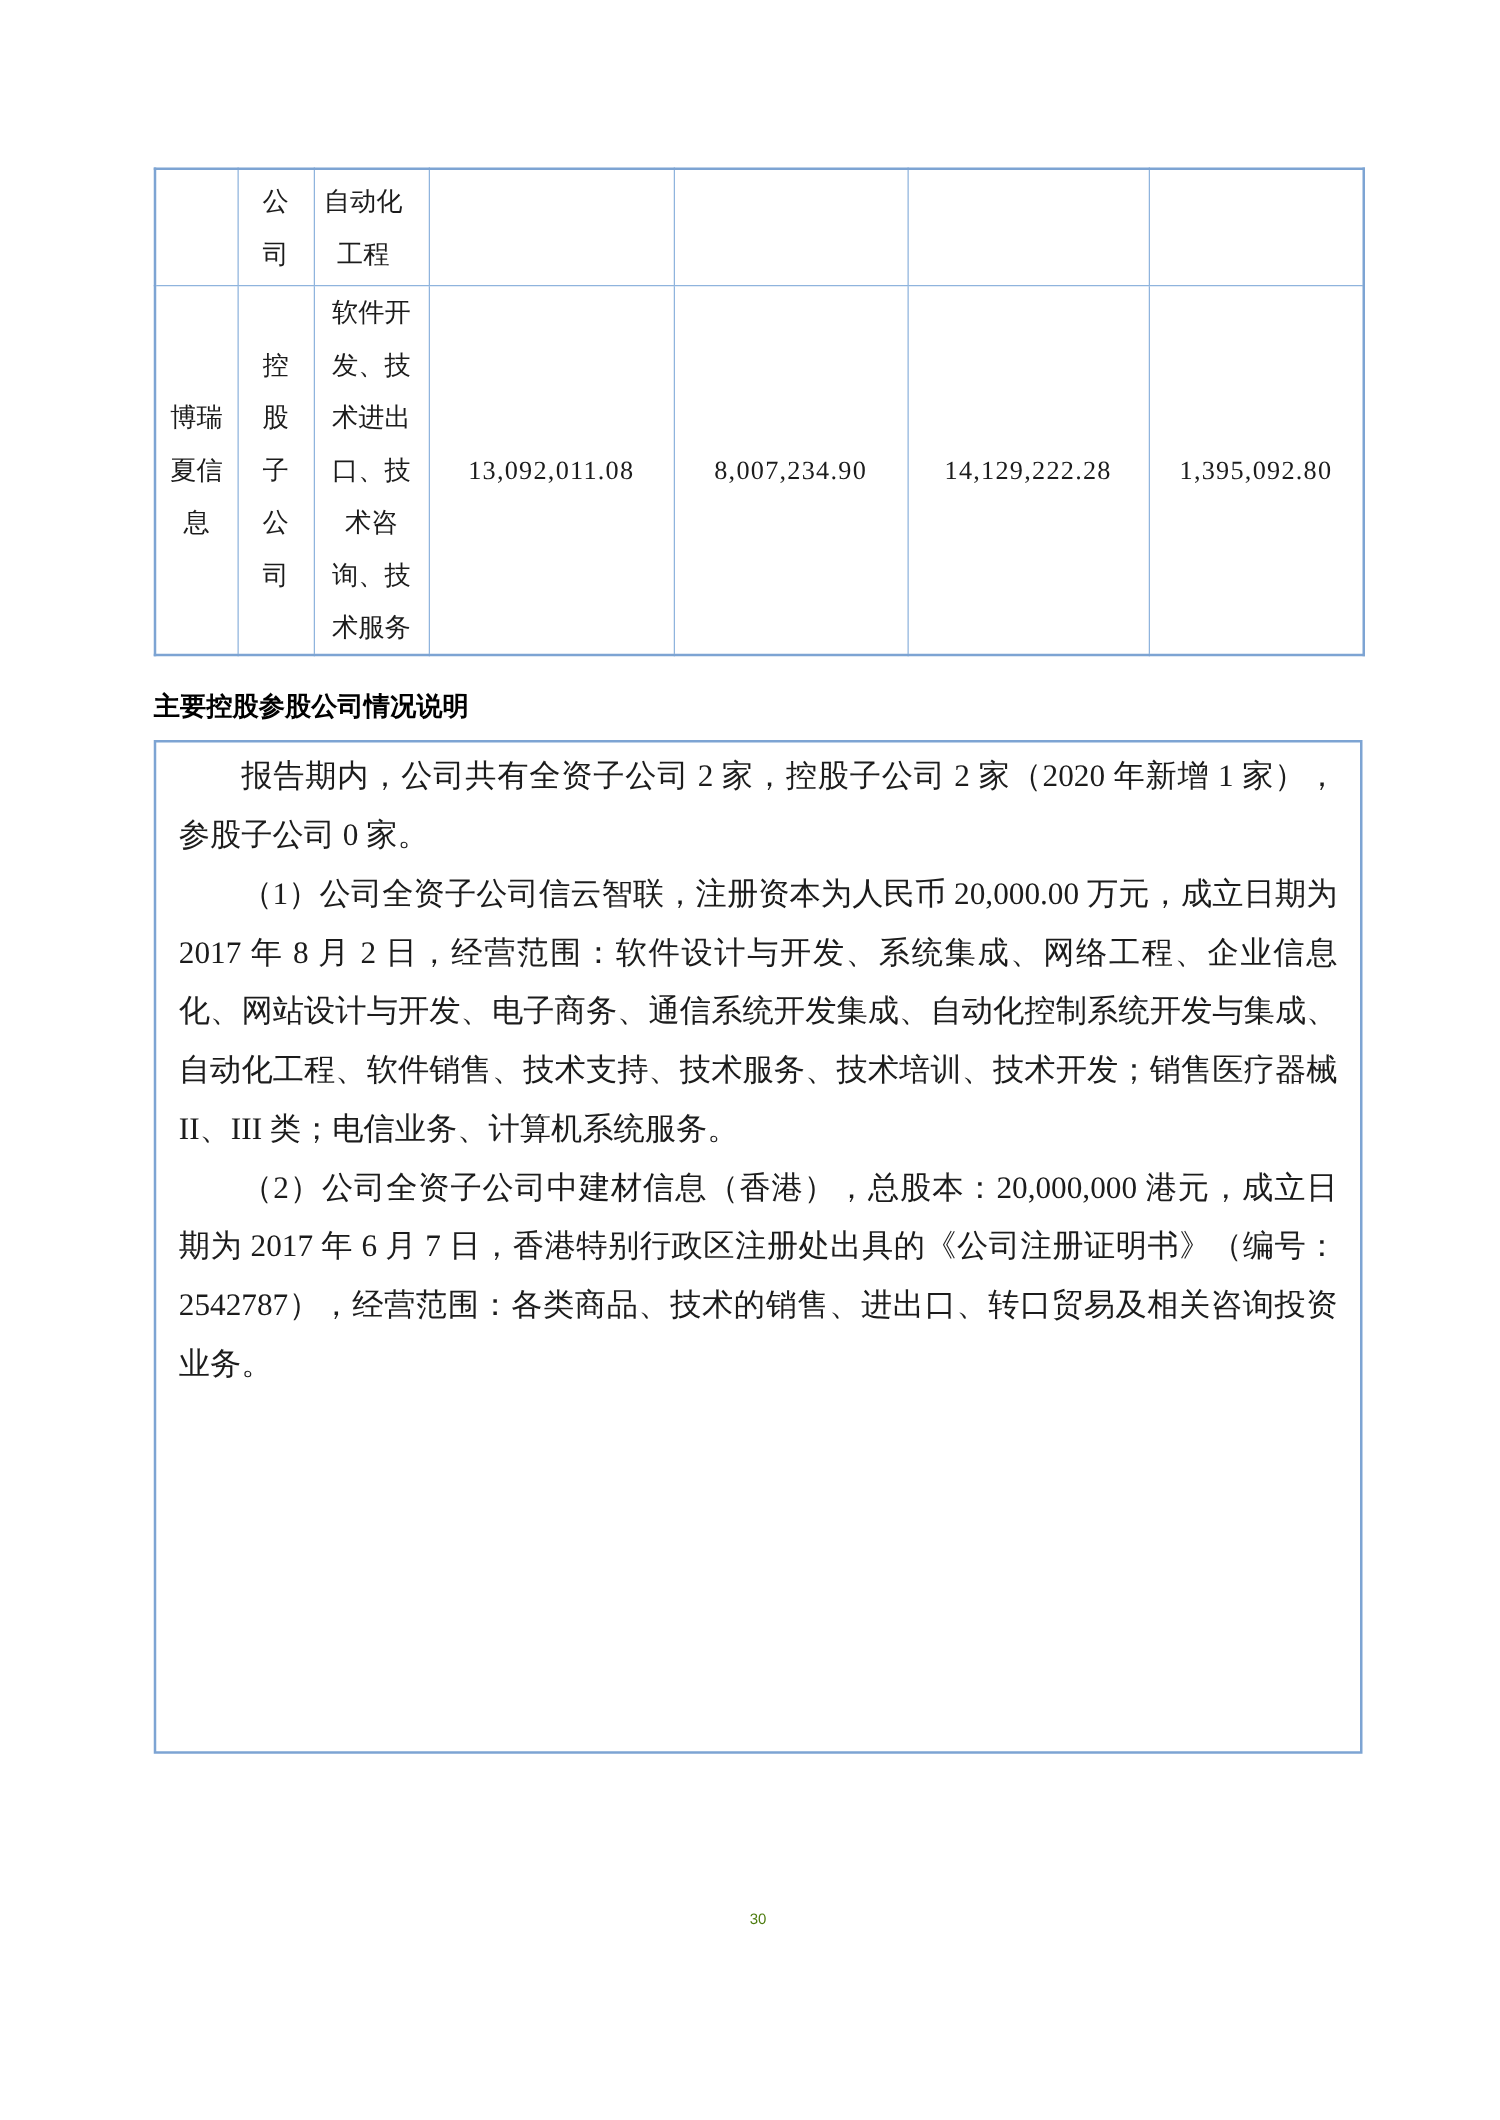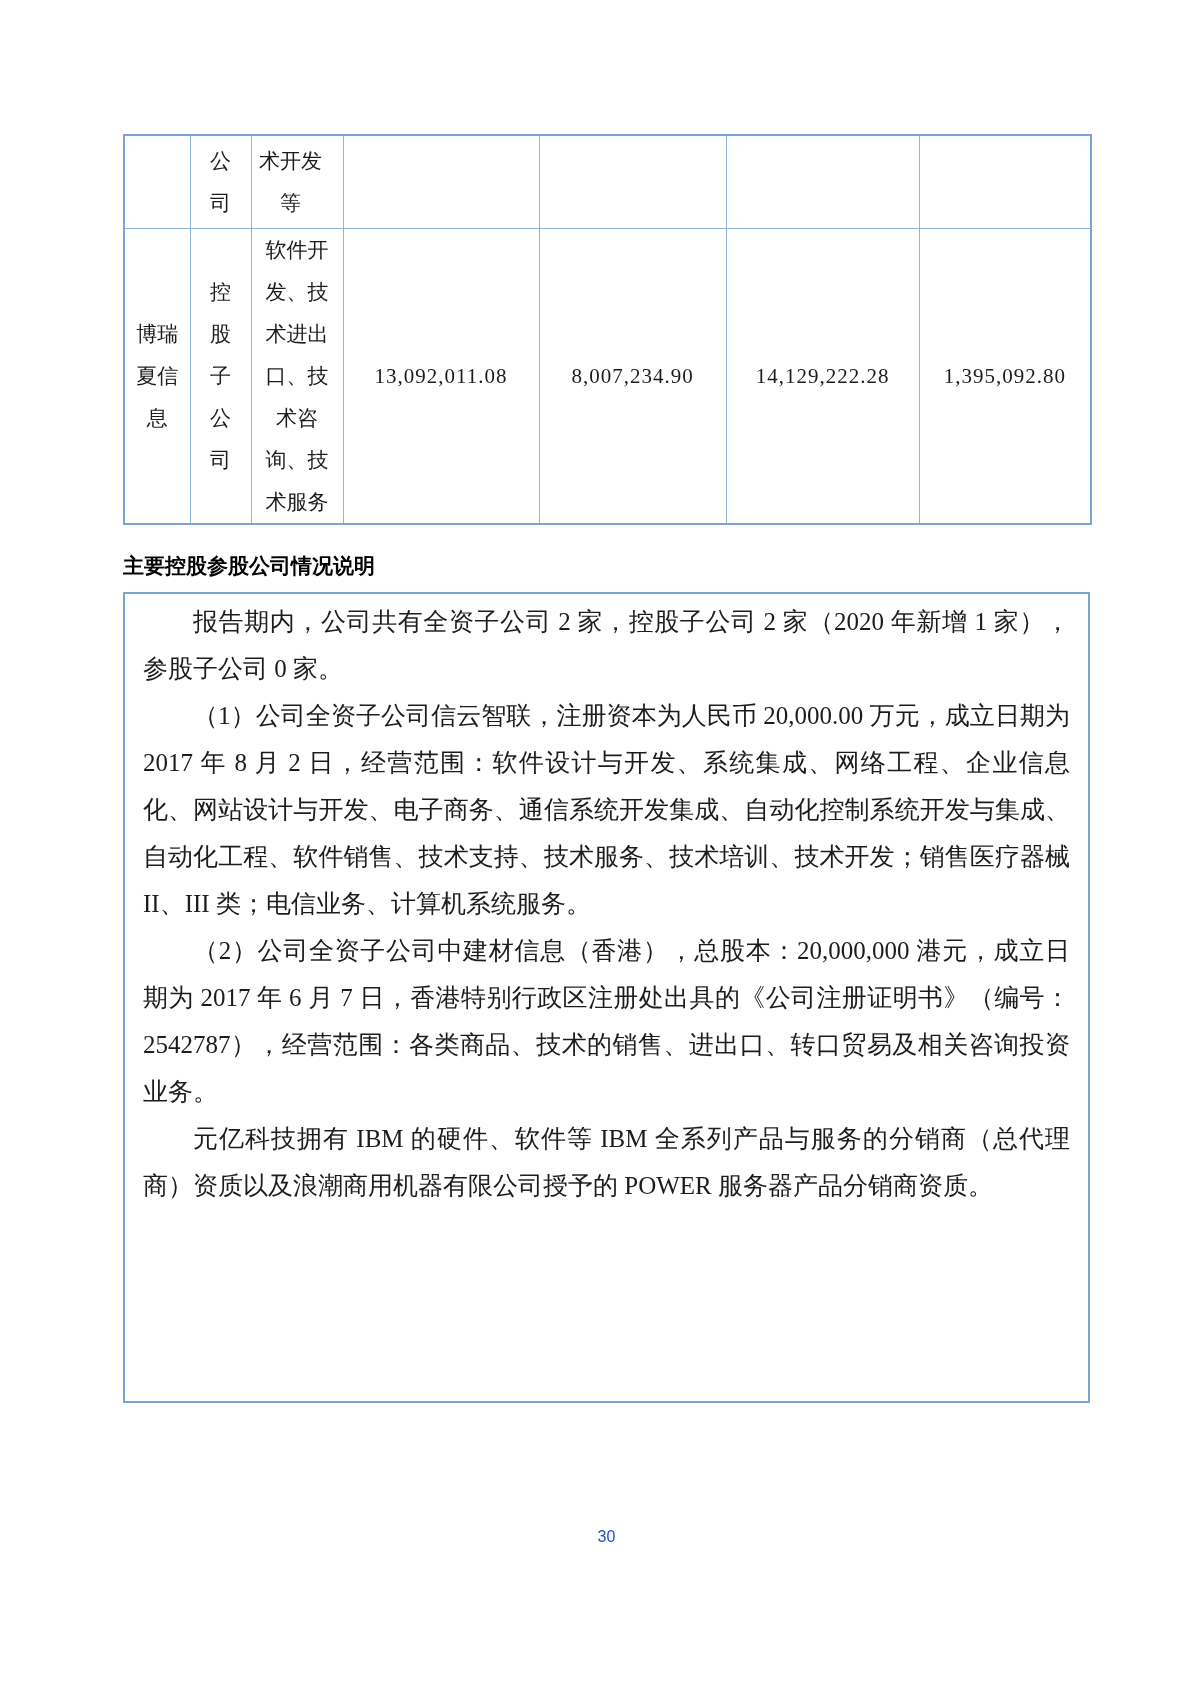--- a/index.html
+++ b/index.html
@@ -81,22 +81,22 @@
   }
 
   
   .pagenum {
     position: absolute;
     left: 123px;
     top: 1528px;
     width: 967px;
     text-align: center;
     font-family: "Liberation Sans", "DejaVu Sans", sans-serif;
-    font-size: 16px;
-    color: #1d4ed8;
+    font-size: 12px;
+    color: #4d7c0f;
   }
 </style>
 </head>
 <body>
 
 <div class="page">
 
   <table class="subsidiary">
     <colgroup>
       <col style="width:66px">
@@ -107,21 +107,21 @@
         <col style="width:193px">
         <col style="width:172px">
     </colgroup>
     <tbody>
       <tr class="row-cont">
         <td></td>
         <td>
           <div class="blk w1">公司</div>
         </td>
         <td class="biz-left">
-          <div class="w3">术开发等</div>
+          <div class="w3">自动化工程</div>
         </td>
         <td class="num"></td>
         <td class="num"></td>
         <td class="num"></td>
         <td class="num"></td>
       </tr>
       <tr class="row-main">
         <td>
           <div class="blk w2">博瑞夏信息</div>
         </td>
@@ -138,18 +138,17 @@
       </tr>
     </tbody>
   </table>
 
   <h2 class="sec-heading">主要控股参股公司情况说明</h2>
 
   <div class="textbox">
     <p>报告期内，公司共有全资子公司 2 家，控股子公司 2 家（2020 年新增 1 家），参股子公司 0 家。</p>
     <p>（1）公司全资子公司信云智联，注册资本为人民币 20,000.00 万元，成立日期为 2017 年 8 月 2 日，经营范围：软件设计与开发、系统集成、网络工程、企业信息化、网站设计与开发、电子商务、通信系统开发集成、自动化控制系统开发与集成、自动化工程、软件销售、技术支持、技术服务、技术培训、技术开发；销售医疗器械 II、III 类；电信业务、计算机系统服务。</p>
     <p>（2）公司全资子公司中建材信息（香港），总股本：20,000,000 港元，成立日期为 2017 年 6 月 7 日，香港特别行政区注册处出具的《公司注册证明书》（编号：2542787），经营范围：各类商品、技术的销售、进出口、转口贸易及相关咨询投资业务。</p>
-    <p>元亿科技拥有 IBM 的硬件、软件等 IBM 全系列产品与服务的分销商（总代理商）资质以及浪潮商用机器有限公司授予的 POWER 服务器产品分销商资质。</p>
   </div>
 
   <div class="pagenum">30</div>
 
 </div>
 
 </body></html>

